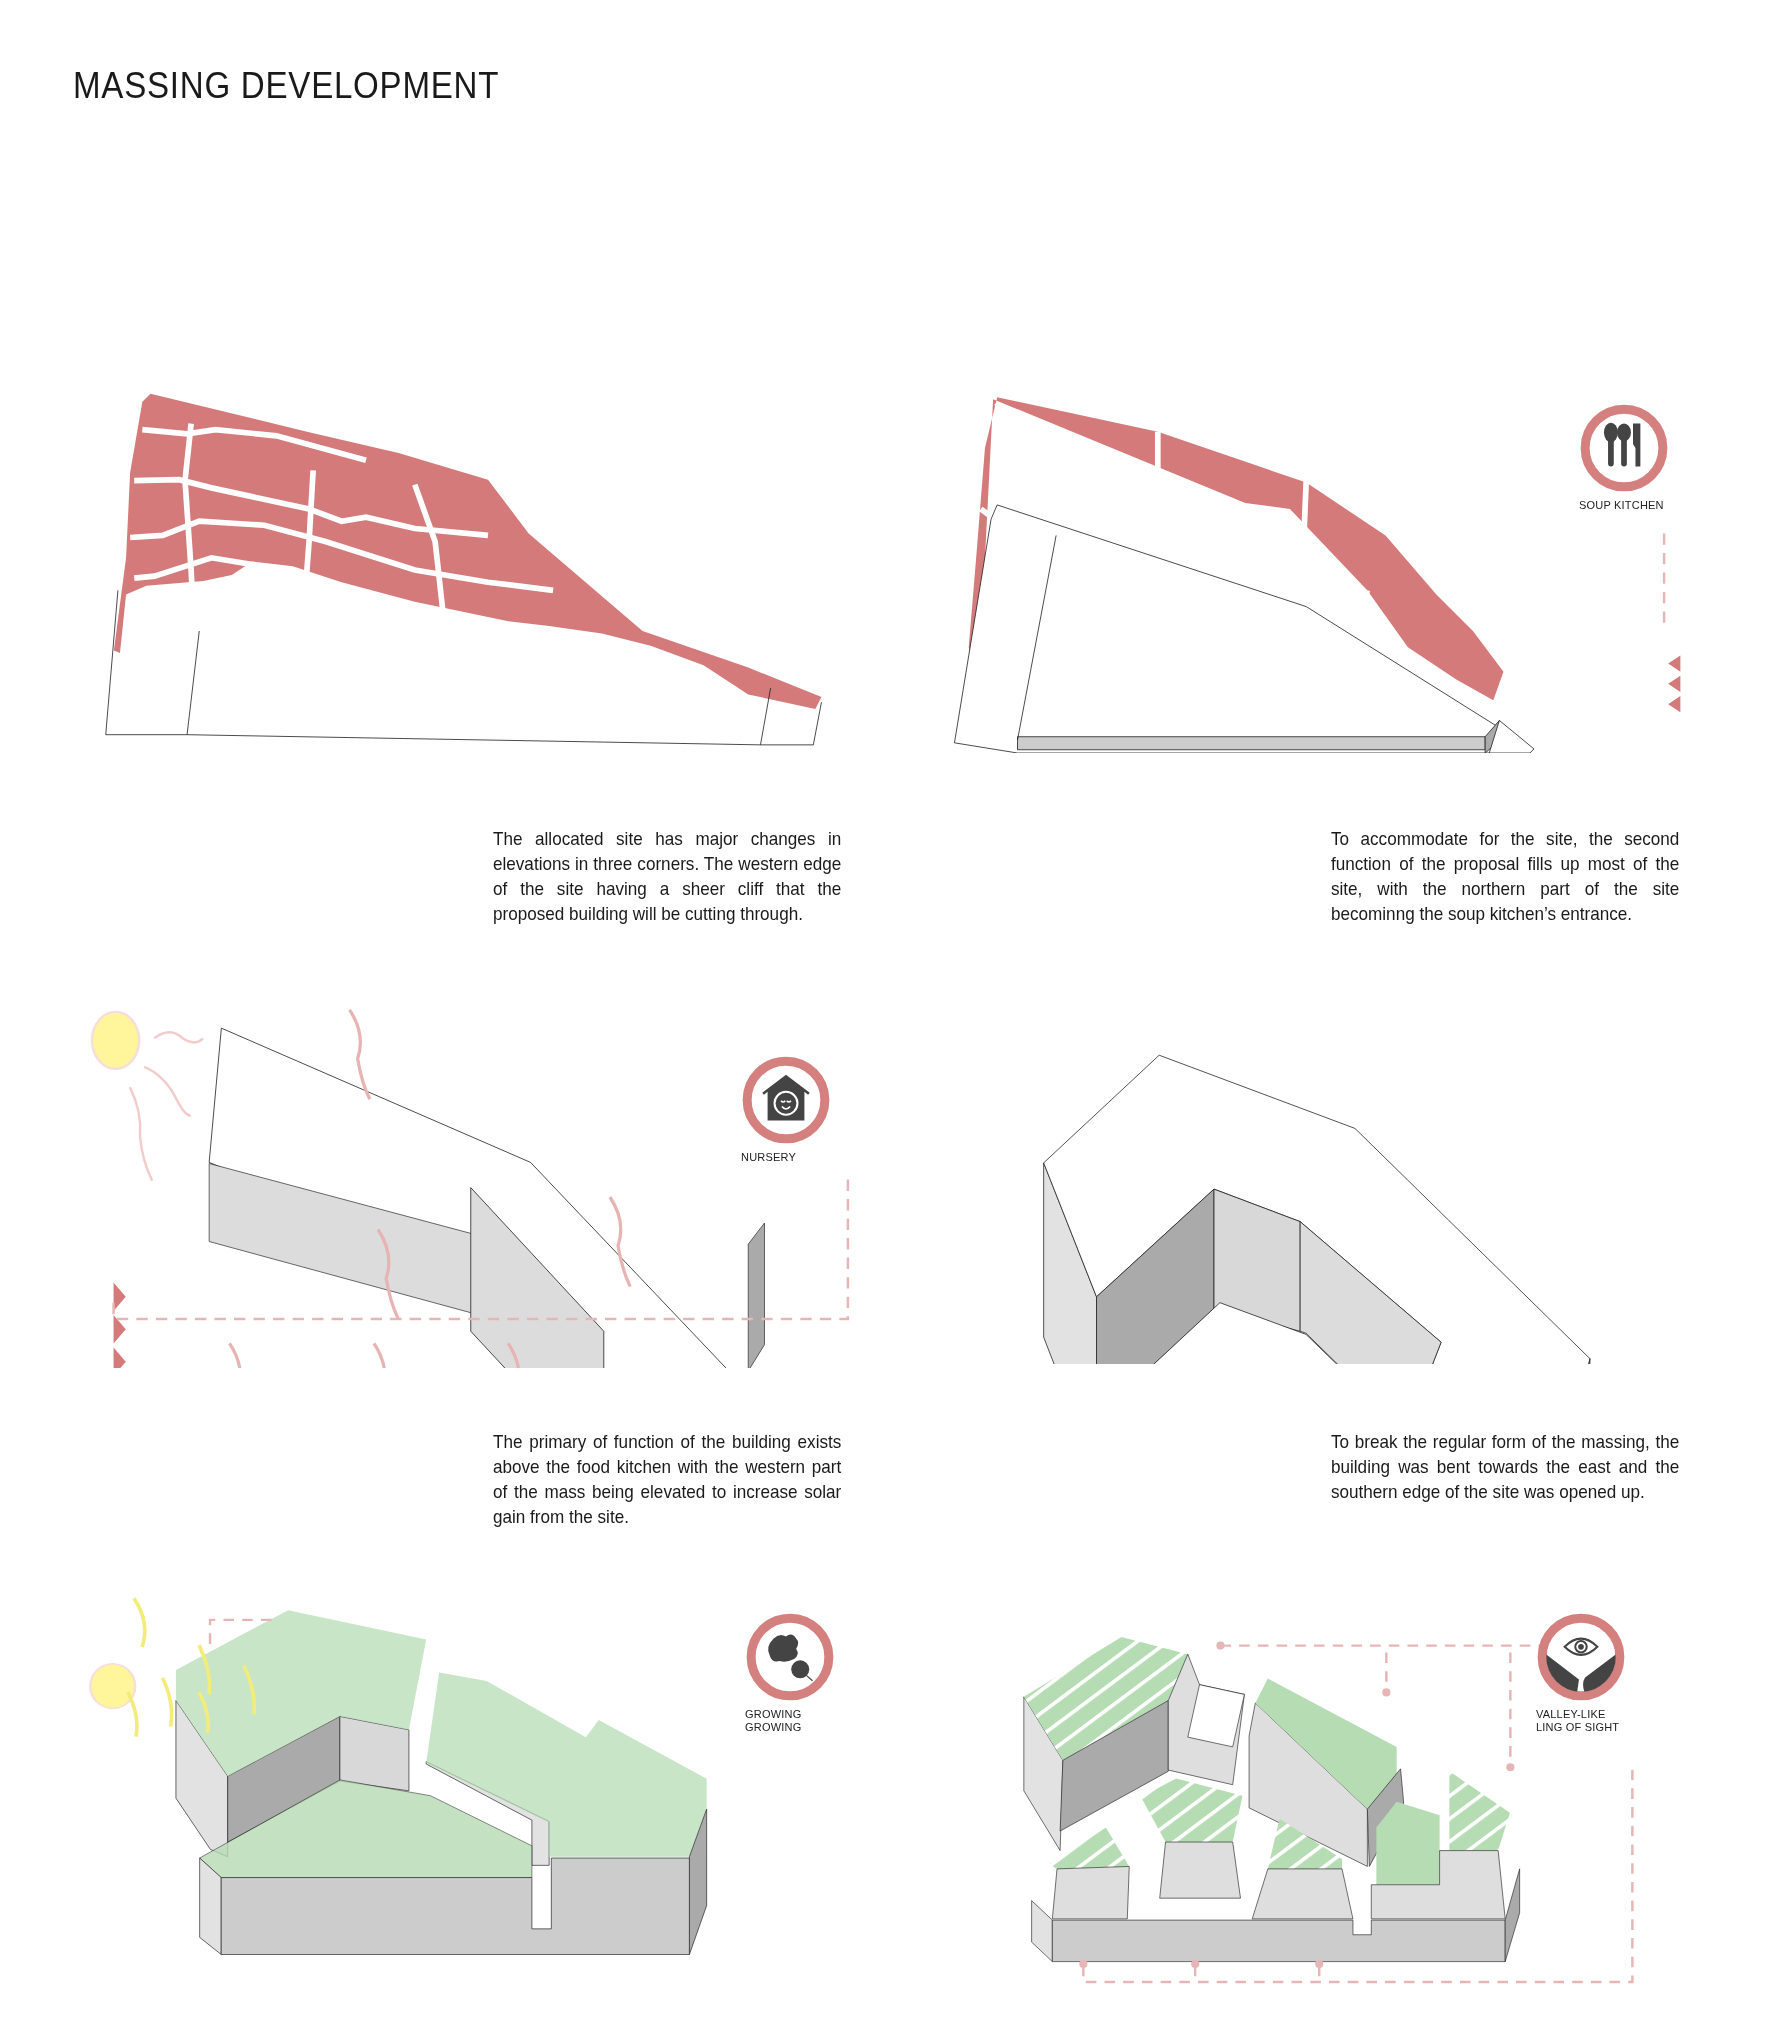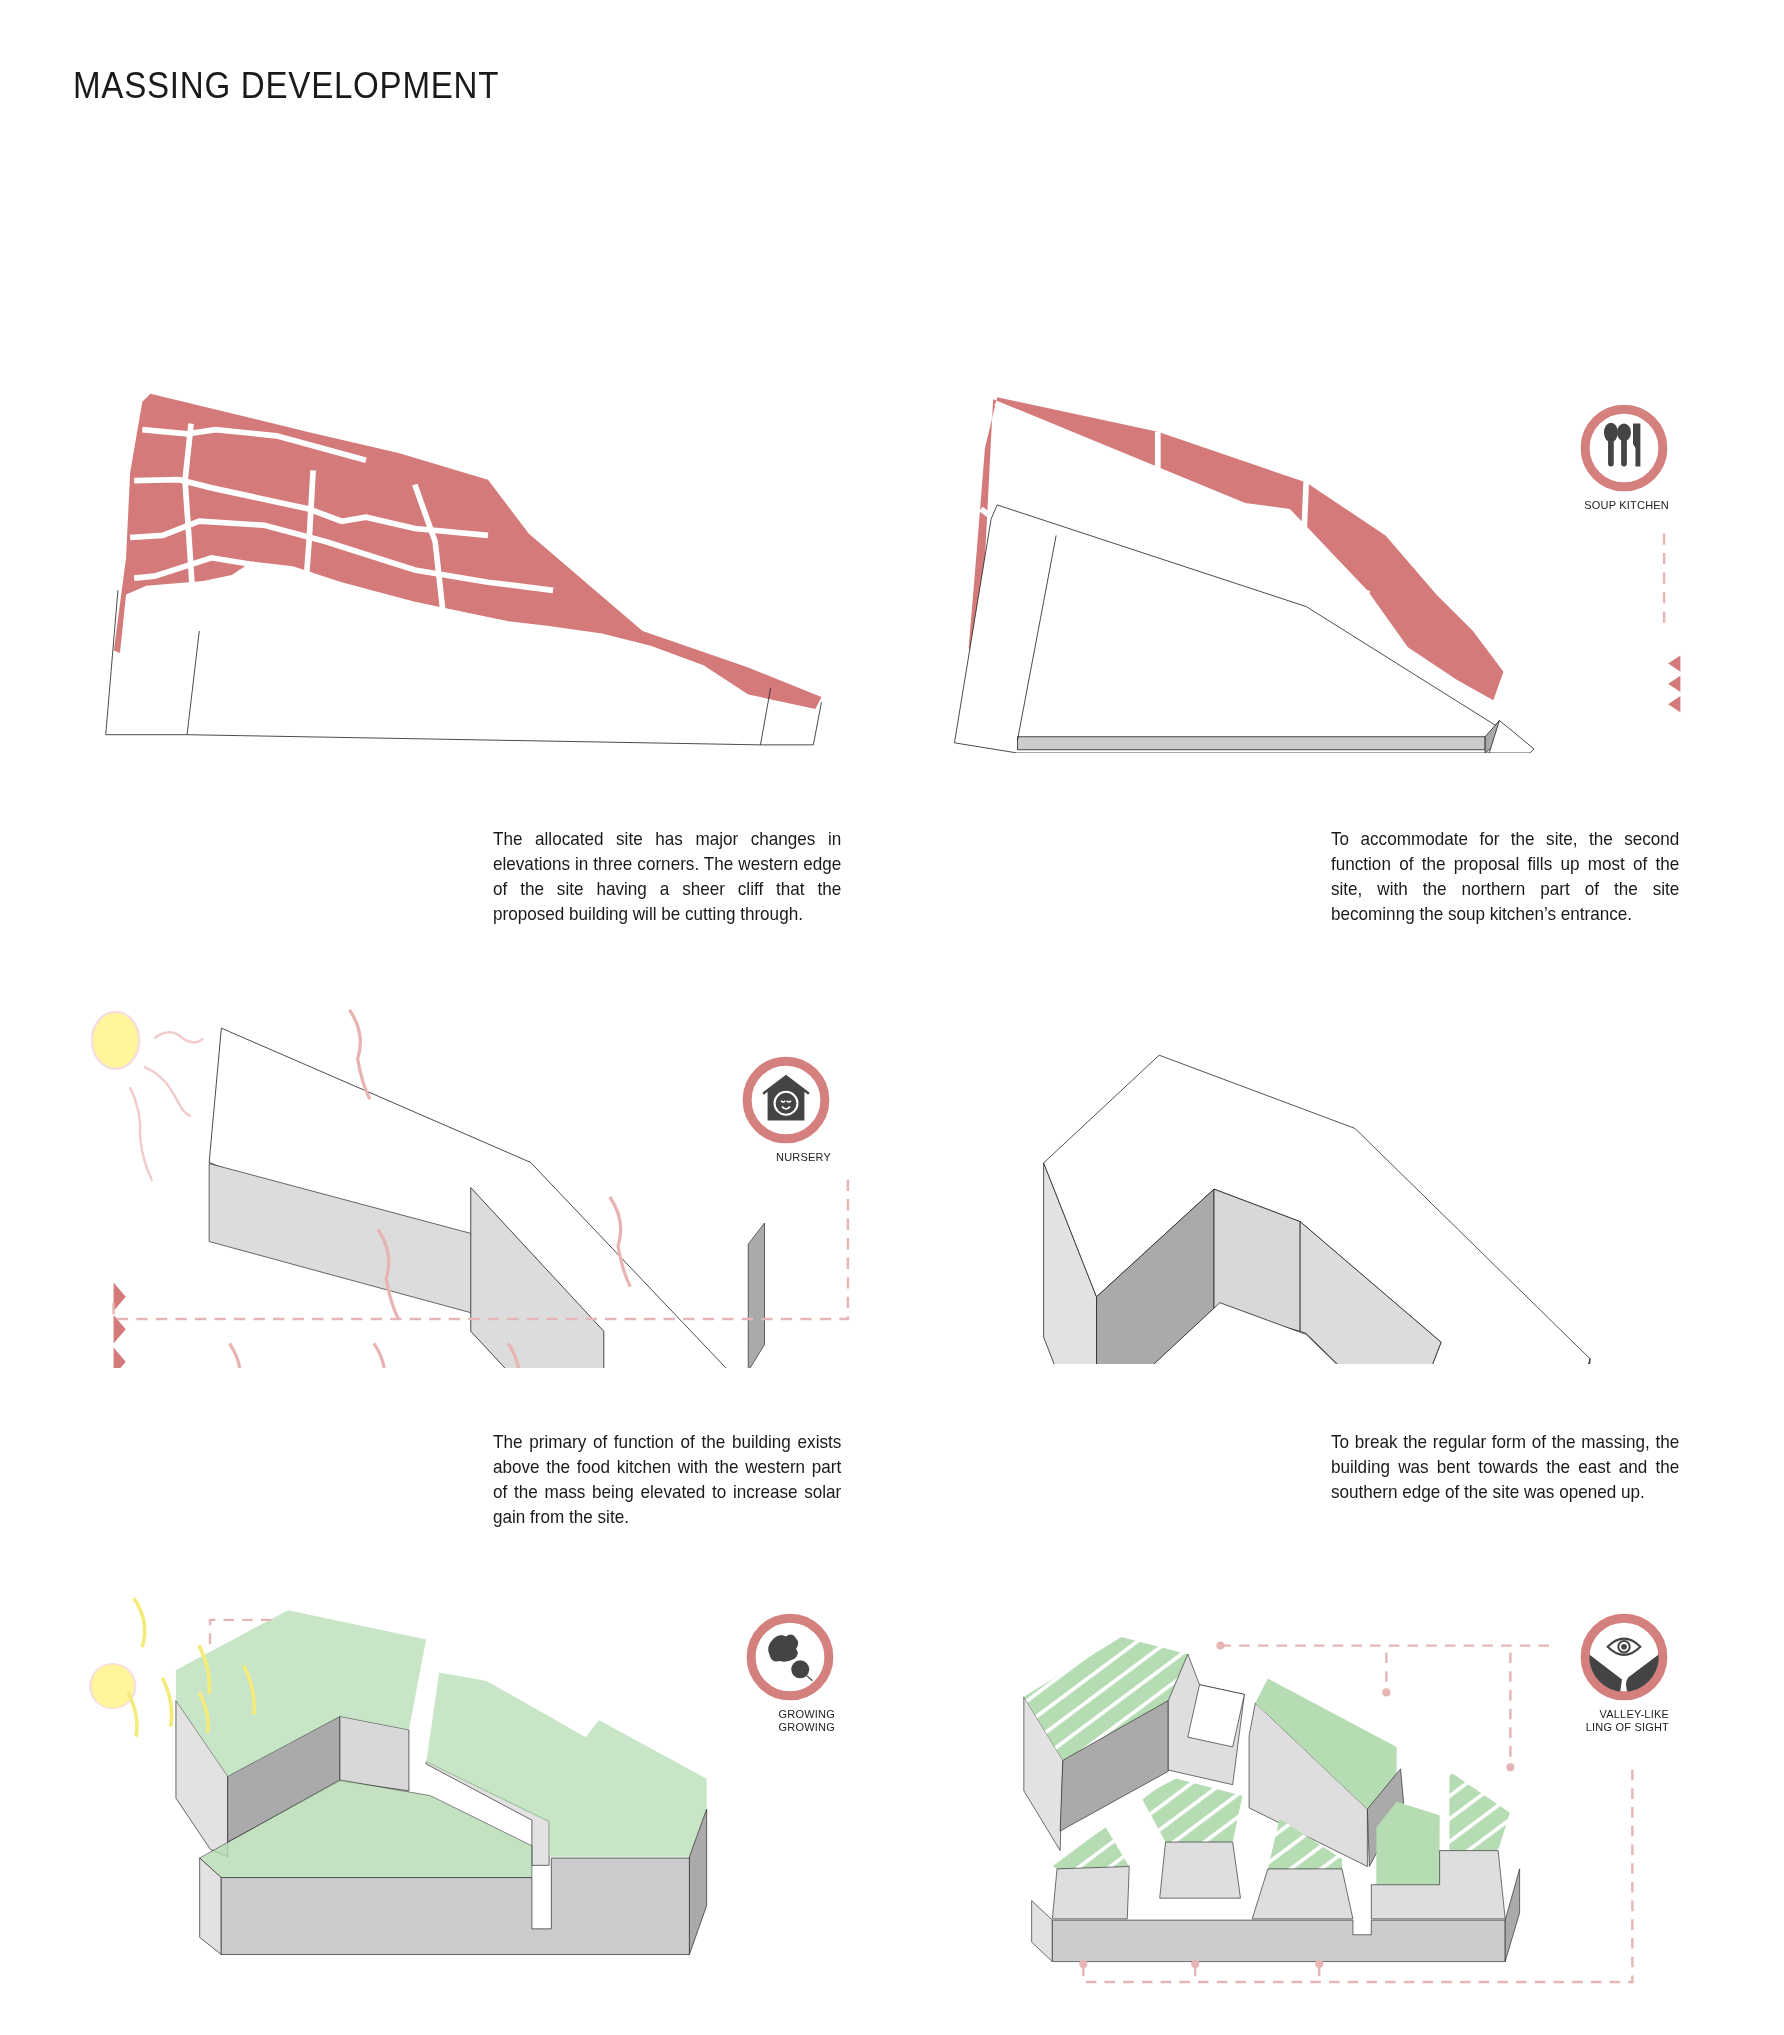--- a/index.html
+++ b/index.html
@@ -3,21 +3,21 @@
 <meta charset="utf-8">
 <style>
   html, body { margin: 0; padding: 0; background: #ffffff; }
   body { width: 1785px; height: 2524px; position: relative; overflow: hidden;
          font-family: "Liberation Sans", sans-serif; color: #1a1a1a; }
   .page-title { position: absolute; left: 73px; top: 65px; font-size: 36px;
                 letter-spacing: 0.8px; font-weight: 400; transform: scaleX(0.92); transform-origin: left; }
   .panel-svg { position: absolute; }
   .caption { position: absolute; width: 387px; font-size: 19px; line-height: 25px;
              text-align: justify; transform: scaleX(0.9); transform-origin: left top; }
-  .icon-badge { position: absolute; width: 90px; text-align: right; }
+  .icon-badge { position: absolute; width: 90px; text-align: left; }
   .icon-label { font-size: 11px; line-height: 13px; color: #222; margin-top: 4.9px; letter-spacing: 0.2px; }
 </style>
 </head>
 <body>
 
 <div class="page-title">MASSING DEVELOPMENT</div>
 
 <svg class="panel-svg" style="left:81px;top:387px" width="753" height="366" viewBox="0 0 1850 900">
   <g fill="#d47a7a">
     <polygon points="170,28 560,185 780,270 1000,380 1100,600 1380,1000 1640,1150 1820,1270 1805,1320 1640,1260 1530,1140 1400,1060 1280,1010 1150,980 1050,960 820,880 640,800 520,735 420,715 370,770 300,795 160,815 110,850 95,1090 80,1080 110,700 120,350 150,60" transform="scale(1,0.6)"></polygon>
@@ -208,21 +208,21 @@
   </g>
   <g fill="#e6b6b6">
     <circle cx="517" cy="63" r="10"></circle>
       <circle cx="925" cy="178" r="10"></circle>
       <circle cx="1230" cy="362" r="10"></circle>
     <circle cx="180" cy="846" r="10"></circle>
       <circle cx="455" cy="846" r="10"></circle>
       <circle cx="760" cy="846" r="10"></circle>
   </g>
 </svg>
-<div class="icon-badge" style="left:1579px;top:1612px">
+<div class="icon-badge" style="left:1536px;top:1612px">
   <svg width="90" height="90" viewBox="0 0 220 220">
     <defs>
         <clipPath id="vc">
           <circle cx="110" cy="110" r="85"></circle>
         </clipPath>
       </defs>
     <circle cx="110" cy="110" r="95" fill="#fff" stroke="#d4807f" stroke-width="22"></circle>
     <path d="M20 100 L105 165 L100 200 L20 200 Z M200 100 L120 160 Q110 175 120 200 L200 200 Z" fill="#444" clip-path="url(#vc)"></path>
     <path d="M70 85 Q110 45 150 85 Q110 125 70 85 Z" fill="none" stroke="#444" stroke-width="5"></path>
     <circle cx="110" cy="85" r="14" fill="none" stroke="#444" stroke-width="5"></circle>

